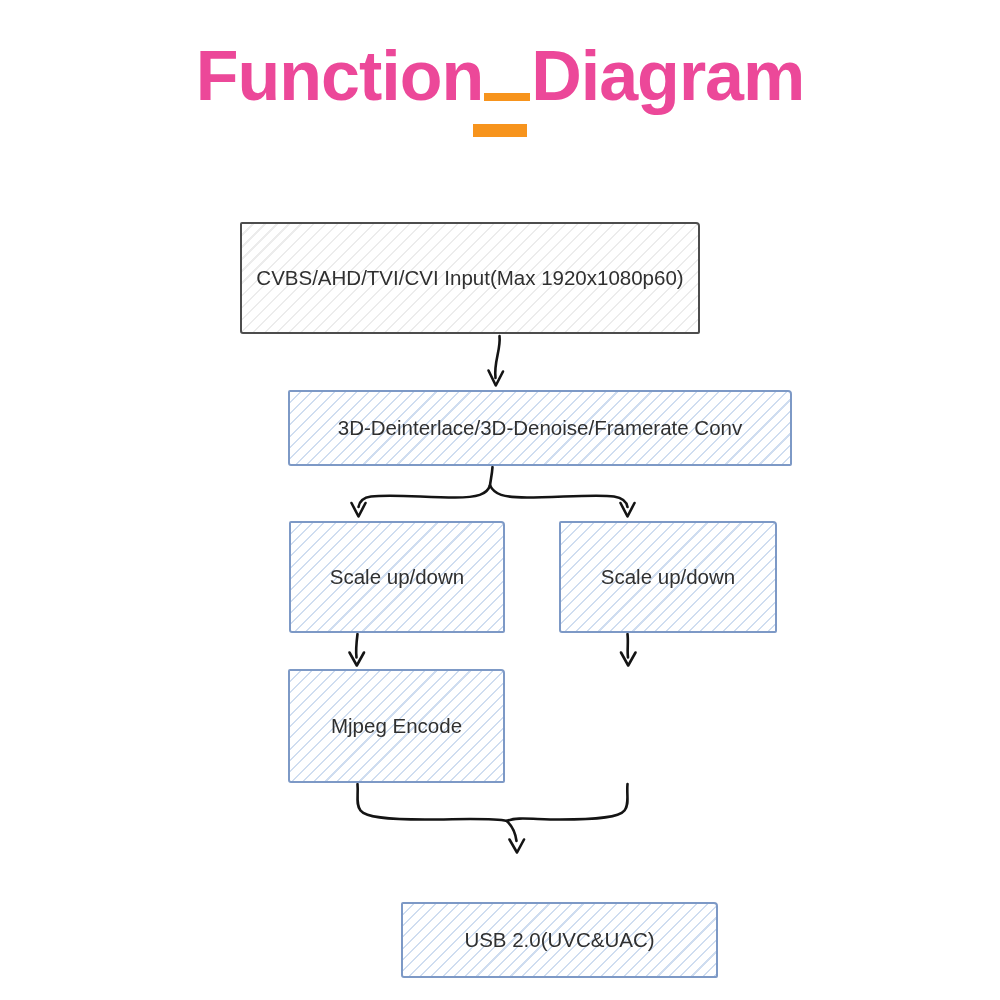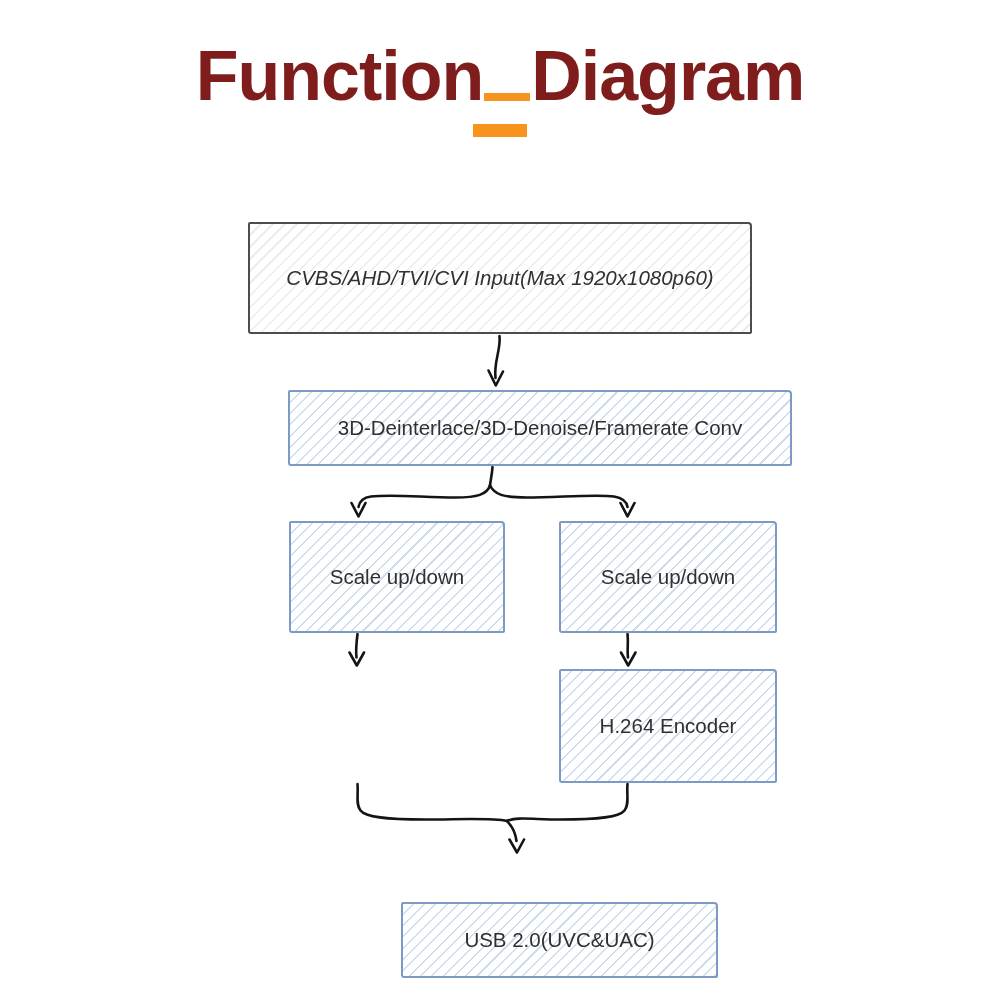--- a/index.html
+++ b/index.html
@@ -9,21 +9,21 @@
     font-family: "Liberation Sans", sans-serif;
     overflow: hidden;
   }
   .canvas { position: relative; width: 1000px; height: 1000px; background: #fff; }
 
   
   .title {
     position: absolute; left: 0; right: 0; top: 36px;
     text-align: center;
     font-size: 70px; font-weight: bold; letter-spacing: -1px;
-    color: #7f1d1d;
+    color: #ec4899;
     line-height: 1.15;
     white-space: nowrap;
   }
   .title .uscore {
     display: inline-block;
     width: 46px; height: 8px;
     background: #F7941D;
     vertical-align: -1px;
     margin: 0 1px;
   }
@@ -50,21 +50,21 @@
       #ececec 7px, #ececec 8.5px);
   }
   .node.blue {
     border: 2.5px solid #7d99c6;
     border-radius: 2px 4px 2px 3px;
     background-image: repeating-linear-gradient(135deg,
       rgba(255,255,255,0) 0px, rgba(255,255,255,0) 6.5px,
       #cfddf0 6.5px, #cfddf0 8px);
     margin-left: 40px;
   }
-  .n-input   { left: 248px; top: 222px; width: 504px; height: 112px; font-style: italic; }
+  .n-input   { left: 240px; top: 222px; width: 460px; height: 112px; }
   .n-process { left: 248px; top: 390px; width: 504px; height: 76px;  }
   .n-scale-l { left: 249px; top: 521px; width: 216px; height: 112px; }
   .n-scale-r { left: 519px; top: 521px; width: 218px; height: 112px; }
   .n-mjpeg   { left: 248px; top: 669px; width: 217px; height: 114px; }
   .n-h264    { left: 519px; top: 669px; width: 218px; height: 114px; }
   .n-usb     { left: 361px; top: 902px; width: 317px; height: 76px;  }
 
   
   .wires {
     position: absolute; left: 0; top: 0;
@@ -122,22 +122,22 @@
   </div>
 
   <div class="node blue n-scale-l">
     <span>Scale up/down</span>
   </div>
 
   <div class="node blue n-scale-r">
     <span>Scale up/down</span>
   </div>
 
+  <div class="node blue n-mjpeg">
+    <span>Mjpeg Encode</span>
+  </div>
 
-  <div class="node blue n-h264">
-    <span>H.264 Encoder</span>
-  </div>
 
   <div class="node blue n-usb">
     <span>USB 2.0(UVC&amp;UAC)</span>
   </div>
 
 </div>
 
 </body></html>

